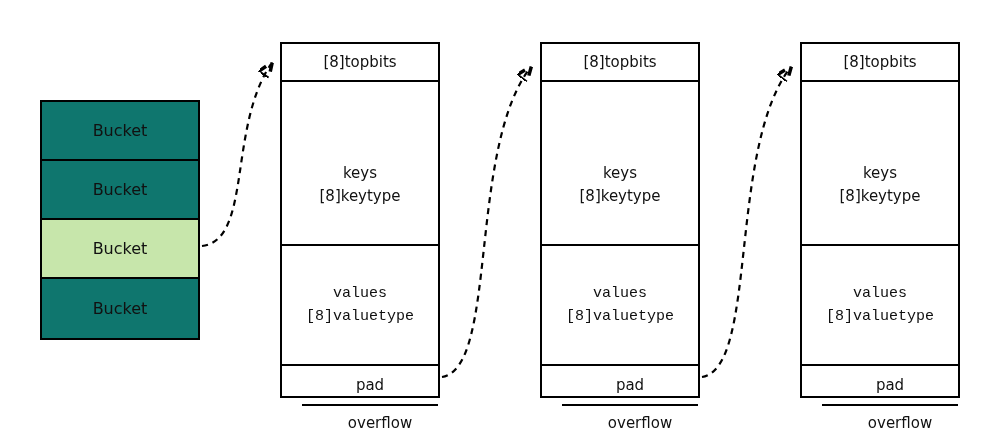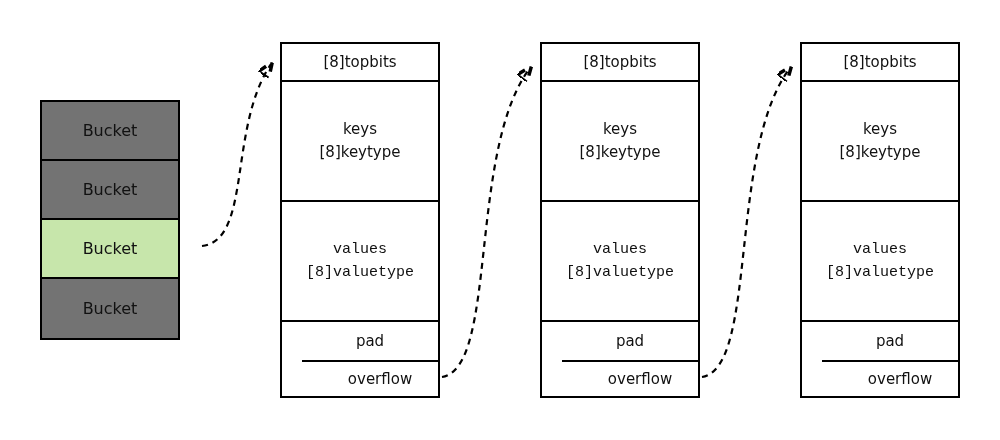--- a/index.html
+++ b/index.html
@@ -15,25 +15,25 @@
     background: var(--background, #ffffff);
     overflow: hidden;
     color: var(--text, #111111);
   }
 
   
   .bucket-stack {
     position: absolute;
     left: 40px;
     top: 100px;
-    width: 140px;
+    width: 160px;
     height: 240px;
     border: 2px solid var(--border, #000000);
     box-sizing: border-box;
-    background: #737373;
+    background: #0f766e;
   }
   .bucket-row {
     height: 59px;
     box-sizing: border-box;
     border-bottom: 2px solid var(--border, #000000);
     display: flex;
     align-items: center;
     justify-content: center;
     font-size: 16px;
   }
@@ -56,21 +56,21 @@
     display: flex;
     flex-direction: column;
     align-items: center;
     justify-content: center;
     font-size: 15px;
     line-height: 23px;
     text-align: center;
   }
   .block .row:last-child { border-bottom: none; }
   .row-topbits  { height: 38px; }
-  .row-keys     { height: 120px; }
+  .row-keys     { height: 120px; margin-top: 44px; }
   .row-values   { height: 120px; font-family: Liberation Mono, monospace; }
   .row-pad      { height: 40px; margin-left: 20px; }
   .row-overflow { height: 34px; margin-left: 40px; }
 
   
   .arrows {
     position: absolute;
     left: 0;
     top: 0;
     width: 1000px;

